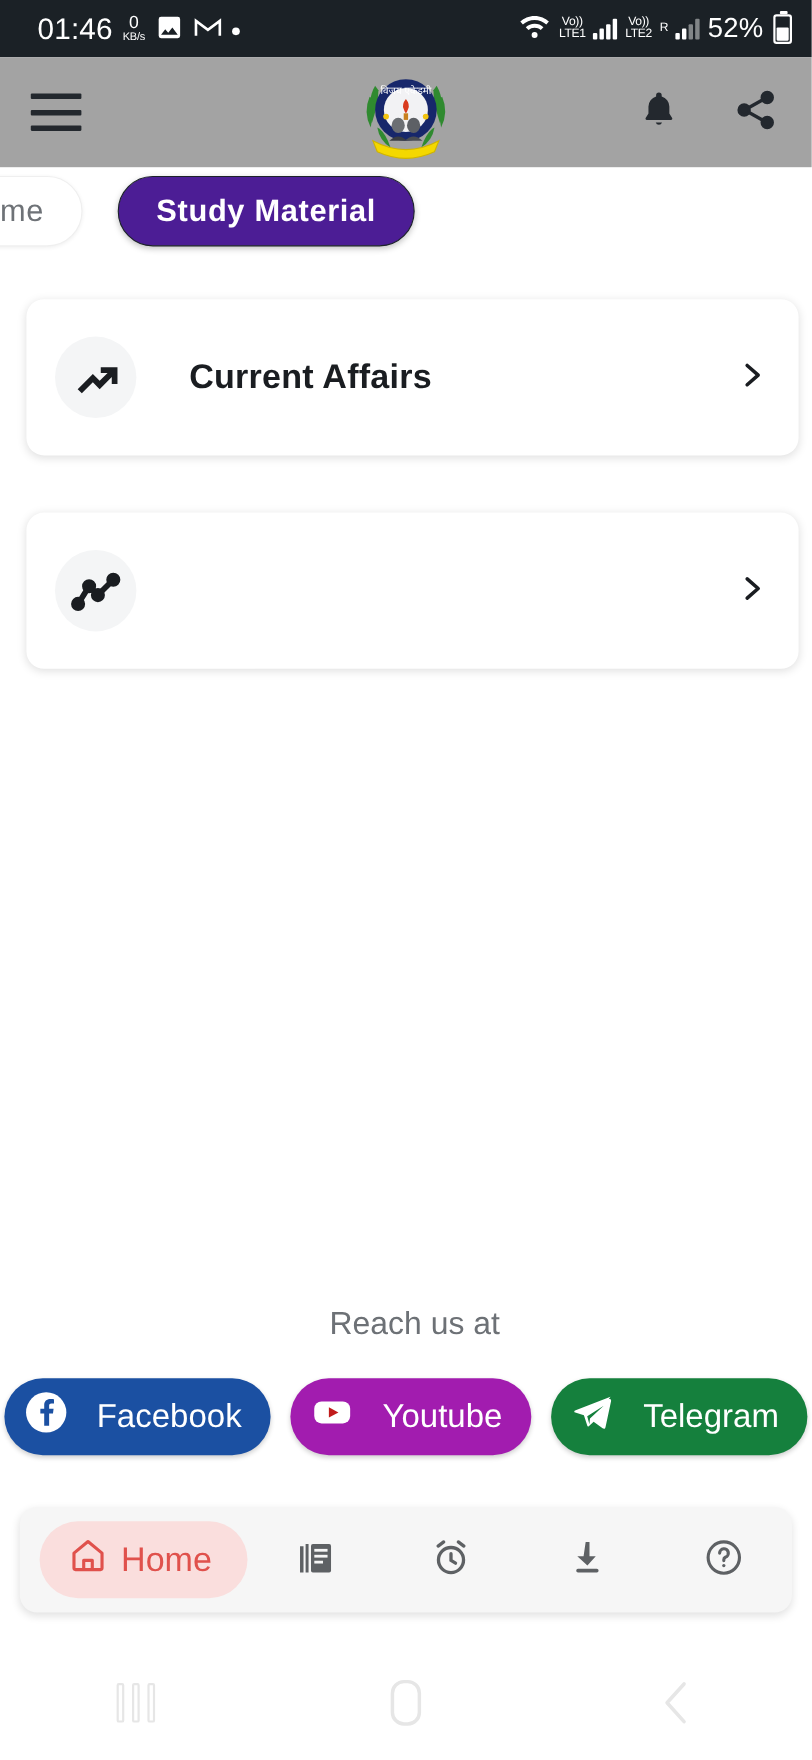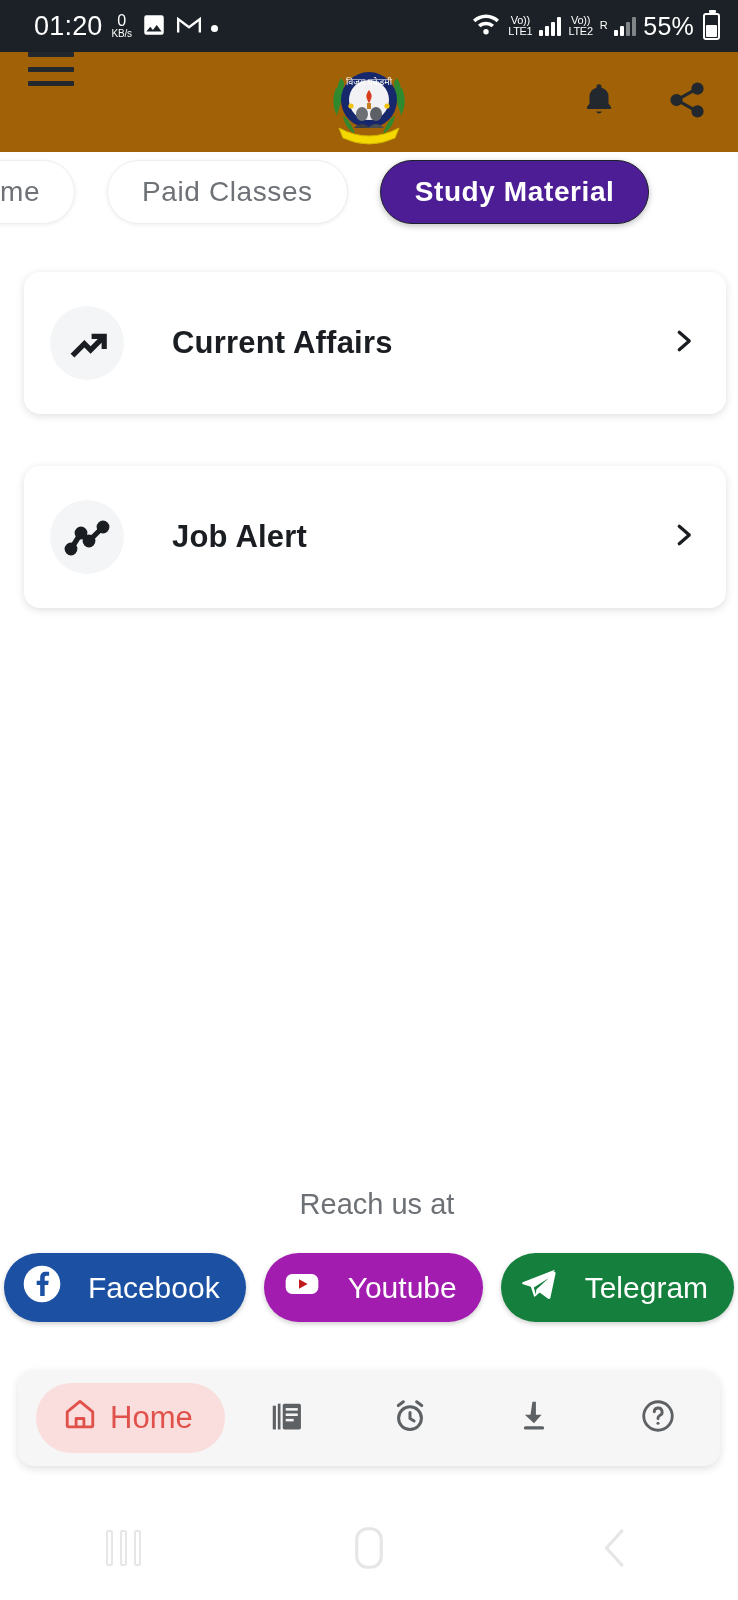--- a/index.html
+++ b/index.html
@@ -33,21 +33,21 @@
   .bars i:nth-child(3){height:14px}
   .bars i:nth-child(4){height:19px}
   .bars.weak i:nth-child(3), .bars.weak i:nth-child(4){ opacity:.45 }
   .sb-batt-txt { font-size:25px; letter-spacing:.2px; }
   .battery { width:17px; height:27px; border:2px solid #fff; border-radius:3px; position:relative; margin-left:2px; }
   .battery:before{ content:""; position:absolute; top:-5px; left:4px; width:7px; height:3px; background:#fff; border-radius:1px;}
   .battery:after{ content:""; position:absolute; left:1px; right:1px; bottom:1px; height:52%; background:#fff; border-radius:1px;}
 
   
   .header {
-    height: 100px; background:#a16207; display:flex; 
+    height: 100px; background:#a3a3a3; display:flex; align-items:center;
     padding: 0 30px 0 28px; position: relative;
   }
   .hamburger { width:46px; height:34px; display:flex; flex-direction:column; justify-content:space-between; cursor:pointer; }
   .hamburger span { display:block; height:5px; background:#23282e; border-radius:1px; }
   .logo-wrap { position:absolute; left:0; right:0; top:50%; transform:translateY(-50%); display:flex; justify-content:center; pointer-events:none;}
   .logo { width:96px; height:88px; position:relative; }
   .head-right { margin-left:auto; display:flex; align-items:center; gap:48px; }
 
   
   .tabs { display:flex; align-items:center; gap:32px; padding: 8px 0 14px 0; margin-left:-72px; }
@@ -98,21 +98,21 @@
   .an-recents { display:flex; gap:7px; }
   .an-recents i { display:block; width:7px; height:36px; border:2px solid #e6e6e6; border-radius:2px; }
 </style>
 </head>
 <body>
 
 <div id="app">
 
   <div class="statusbar">
     <div class="sb-left">
-      <span class="sb-time">01:20</span>
+      <span class="sb-time">01:46</span>
       <span class="sb-speed">
         <span class="num">0</span>
         <span class="unit">KB/s</span>
       </span>
       <span class="sb-ic">
         <svg width="26" height="26" viewBox="0 0 24 24" fill="#fff">
             <path d="M21 19V5a2 2 0 0 0-2-2H5a2 2 0 0 0-2 2v14a2 2 0 0 0 2 2h14a2 2 0 0 0 2-2zM8.5 13.5l2.5 3 3.5-4.5 4.5 6H5l3.5-4.5z"></path>
           </svg>
       </span>
       <span class="sb-ic">
@@ -146,21 +146,21 @@
       </span>
       <span class="volte">
         <span>R</span>
       </span>
       <span class="bars weak">
           <i></i>
           <i></i>
           <i></i>
           <i></i>
         </span>
-      <span class="sb-batt-txt">55%</span>
+      <span class="sb-batt-txt">52%</span>
       <span class="battery"></span>
     </div>
   </div>
 
   <div class="header">
     <div class="hamburger">
       <span></span>
         <span></span>
         <span></span>
     </div>
@@ -215,21 +215,20 @@
           <circle cx="18" cy="18.5" r="2.6" fill="#23282e"></circle>
           <line x1="8.3" y1="10.8" x2="15.7" y2="6.7"></line>
           <line x1="8.3" y1="13.2" x2="15.7" y2="17.3"></line>
         </svg>
       </span>
     </div>
   </div>
 
   <div class="tabs">
     <div class="chip">Home</div>
-    <div class="chip">Paid Classes</div>
     <div class="chip active">Study Material</div>
   </div>
 
   <div class="list">
 
     <div class="card">
       <div class="card-icon">
         <svg width="48" height="48" viewBox="0 0 24 24" fill="#1a1d21">
           <path d="M3.8 17.4l1.9 1.9 5-5 3.1 3.1 5.5-5.5V15h2.6V7.4h-7.6V10h3.1l-3.6 3.6-3.1-3.1z"></path>
         </svg>
@@ -245,21 +244,20 @@
     <div class="card">
       <div class="card-icon">
         <svg width="48" height="48" viewBox="0 0 24 24" fill="none" stroke="#1a1d21" stroke-width="2.6" stroke-linecap="round" stroke-linejoin="round">
           <polyline points="4 18 9 10 13 14 20 7"></polyline>
           <circle cx="4" cy="18" r="1.9" fill="#1a1d21"></circle>
           <circle cx="9" cy="10" r="1.9" fill="#1a1d21"></circle>
           <circle cx="13" cy="14" r="1.9" fill="#1a1d21"></circle>
           <circle cx="20" cy="7" r="1.9" fill="#1a1d21"></circle>
         </svg>
       </div>
-      <div class="card-label">Job Alert</div>
       <span class="chev">
         <svg width="30" height="30" viewBox="0 0 24 24" fill="none" stroke="#1a1d21" stroke-width="2.6" stroke-linecap="round" stroke-linejoin="round">
             <polyline points="9 5 17 12 9 19"></polyline>
           </svg>
       </span>
     </div>
 
   </div>
 
   <div class="reach">Reach us at</div>

